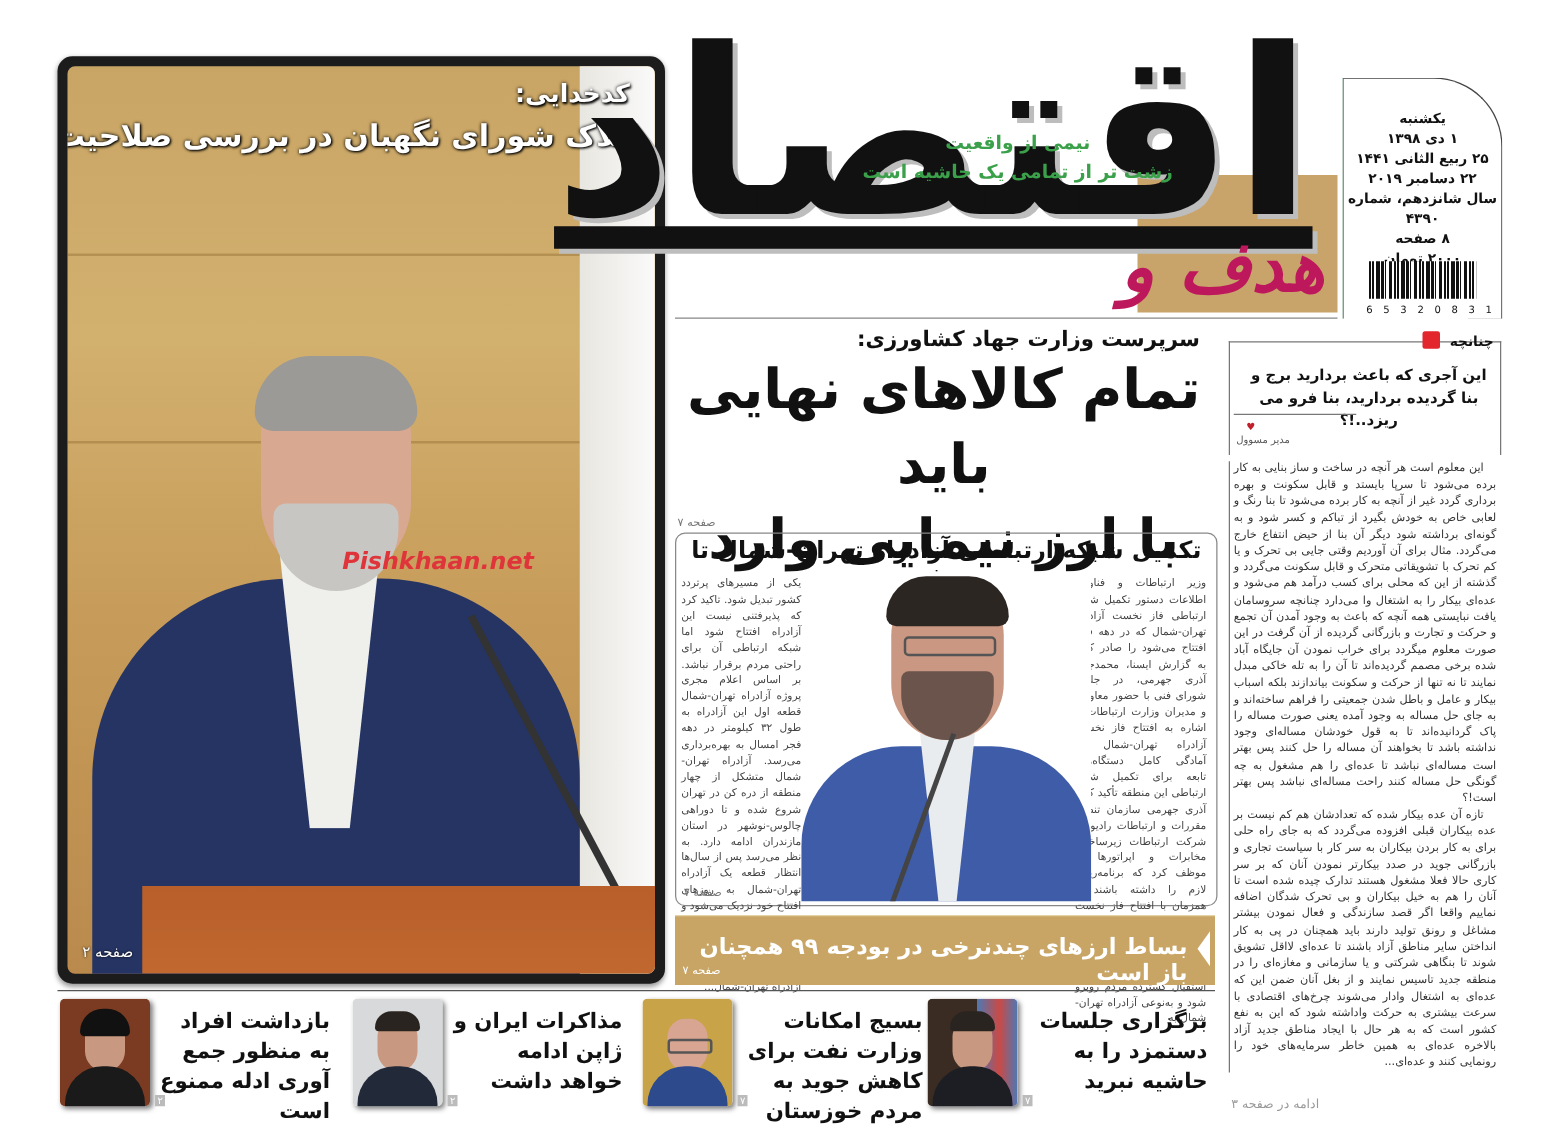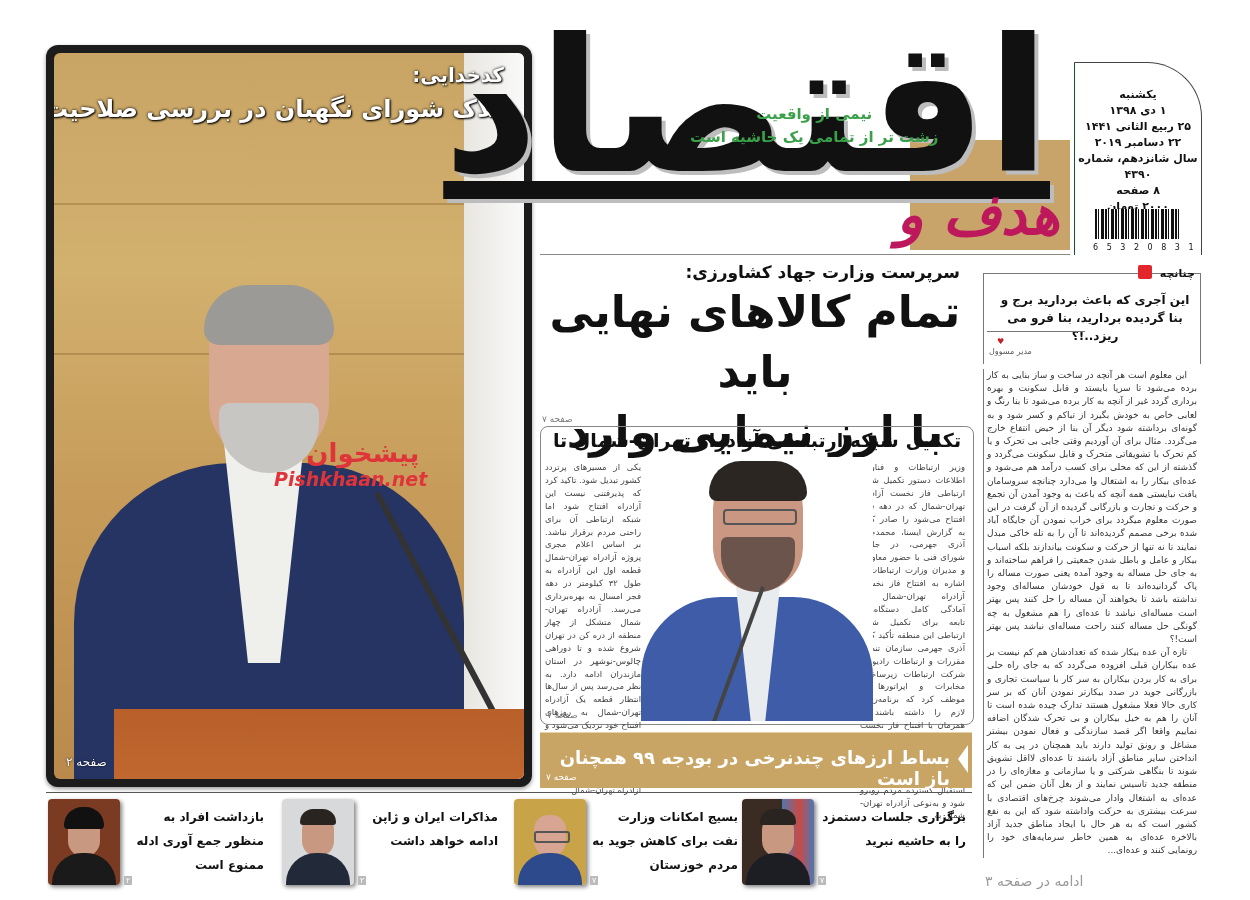--- a/index.html
+++ b/index.html
@@ -74,26 +74,26 @@
   
   .editorial{position:absolute;left:983px;top:265px;width:218px;height:630px;}
   .ed-tab{position:absolute;right:0;top:0;height:18px;padding:0 6px 0 22px;font-weight:bold;font-size:11px;line-height:18px;}
   .ed-tab .red{position:absolute;left:0;top:0;width:14px;height:14px;background:#e2262c;border-radius:2px;}
   .ed-frame{position:absolute;left:0;right:0;top:8px;height:90px;border-right:1px solid #777;border-top:1px solid #777;border-left:1px solid #777;}
   .ed-title{position:absolute;right:6px;top:26px;width:200px;text-align:center;font-weight:bold;font-size:12px;line-height:18px;}
   .ed-author-box{position:absolute;left:4px;top:66px;width:98px;height:30px;border-top:1px solid #777;}
   .ed-author{position:absolute;left:6px;top:82px;font-size:8px;color:#555;}
   .ed-heart{position:absolute;left:14px;top:72px;color:#c0202a;font-size:8px;}
   .ed-body{position:absolute;left:0;top:104px;width:214px;font-size:9px;line-height:13.2px;color:#333;text-align:justify;border-left:1px solid #777;padding-left:3px;box-sizing:border-box;}
-  .ed-cont{position:absolute;left:2px;bottom:6px;font-size:14px;color:#999;}
+  .ed-cont{position:absolute;left:2px;bottom:6px;font-size:10px;color:#999;}
 
   
   .teaser{position:absolute;top:797px;height:90px;}
   .teaser .thumb{position:absolute;top:2px;width:72px;height:86px;border-radius:4px;box-shadow:2px 2px 4px rgba(0,0,0,.5);overflow:hidden;}
-  .teaser .txt{position:absolute;top:8px;text-align:right;font-weight:bold;font-size:12px;line-height:24px;}
+  .teaser .txt{position:absolute;top:8px;text-align:right;font-weight:bold;font-size:17px;line-height:24px;}
   .teaser .pgn{position:absolute;bottom:2px;font-size:8px;background:#bbb;color:#fff;padding:0 2px;}
   .thumb .t-bg{position:absolute;inset:0;}
   .thumb .t-head{position:absolute;left:20px;top:16px;width:32px;height:42px;border-radius:16px 16px 18px 18px;background:#c89880;}
   .thumb .t-body{position:absolute;left:4px;top:54px;width:64px;height:40px;border-radius:30px 30px 0 0;}
 </style>
 </head>
 <body>
 
 <div class="photo-panel">
   <div class="photo-inner rtl">
@@ -105,21 +105,20 @@
       <div class="shirt"></div>
       <div class="head"></div>
       <div class="hair"></div>
       <div class="beard"></div>
     </div>
     <div class="mic"></div>
     <div class="podium"></div>
     <div class="photo-kicker">کدخدایی:</div>
     <div class="photo-headline">ملاک شورای نگهبان در بررسی صلاحیت‌ها فقط قانون است</div>
     <div class="watermark">
-      <span class="fa">پیشخوان</span>
       <span class="en">Pishkhaan.net</span>
     </div>
     <div class="page-ref photo-page">صفحه ۲</div>
   </div>
 </div>
 
 <div class="masthead rtl">
   <div class="mast-gold"></div>
   <div class="mast-title">اقتصاد</div>
   <div class="mast-sub">هدف و</div>

